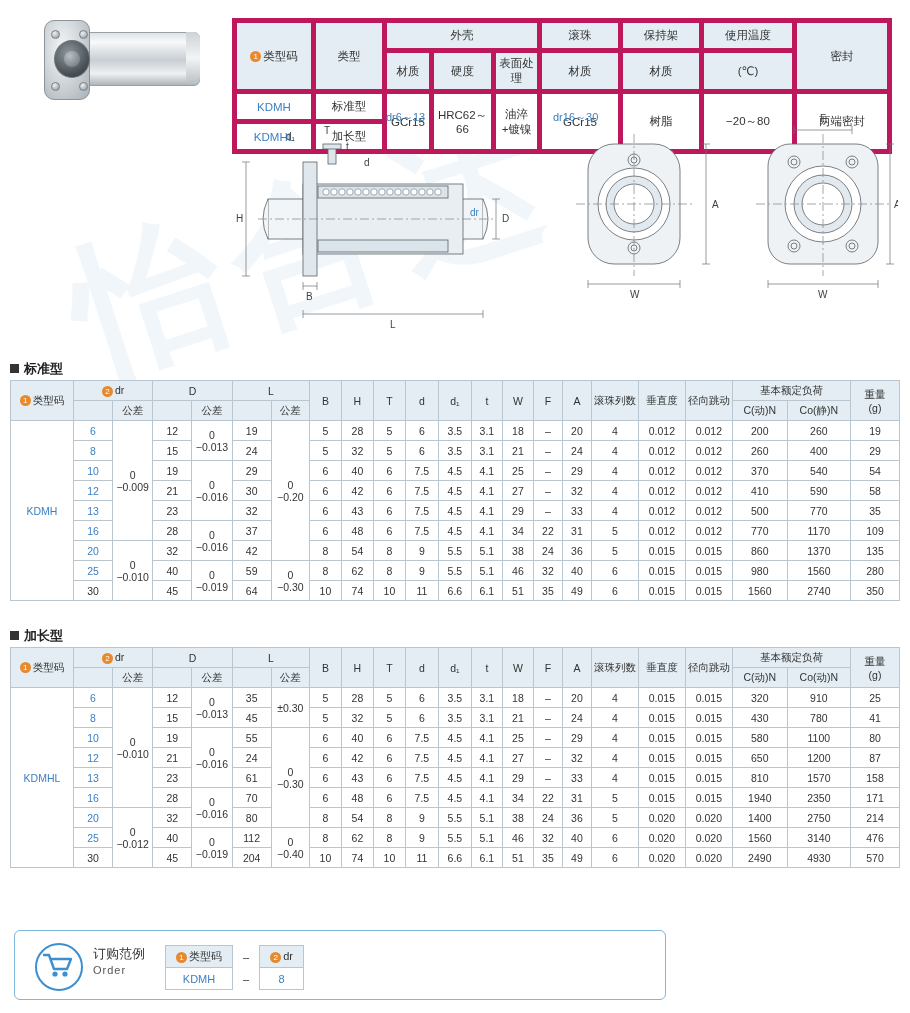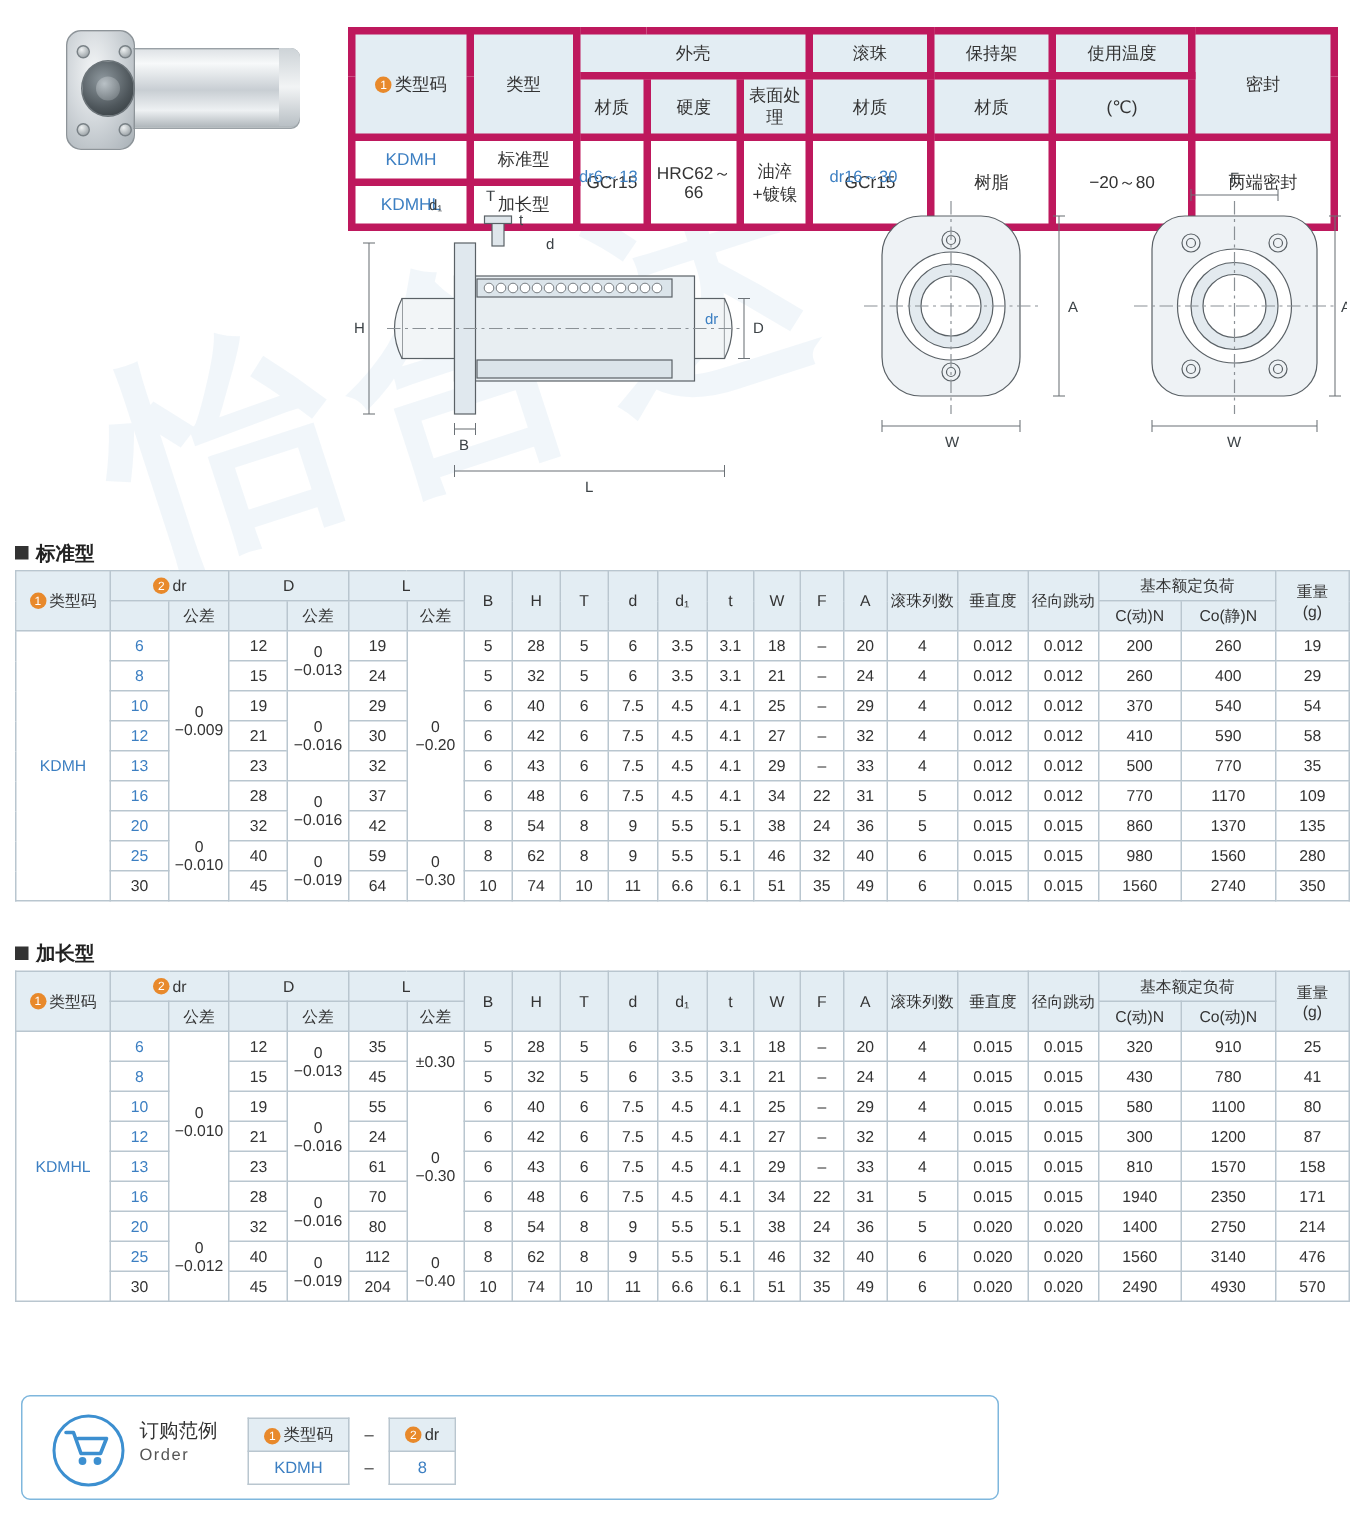--- a/index.html
+++ b/index.html
@@ -619,21 +619,21 @@
       <td>6</td>
       <td>7.5</td>
       <td>4.5</td>
       <td>4.1</td>
       <td>27</td>
       <td>–</td>
       <td>32</td>
       <td>4</td>
       <td>0.015</td>
       <td>0.015</td>
-      <td>300</td>
+      <td>650</td>
       <td>1200</td>
       <td>87</td>
     </tr>
 
     <tr>
       <td class="blue">13</td>
       <td>23</td>
       <td>61</td>
       <td>6</td>
       <td>43</td>

